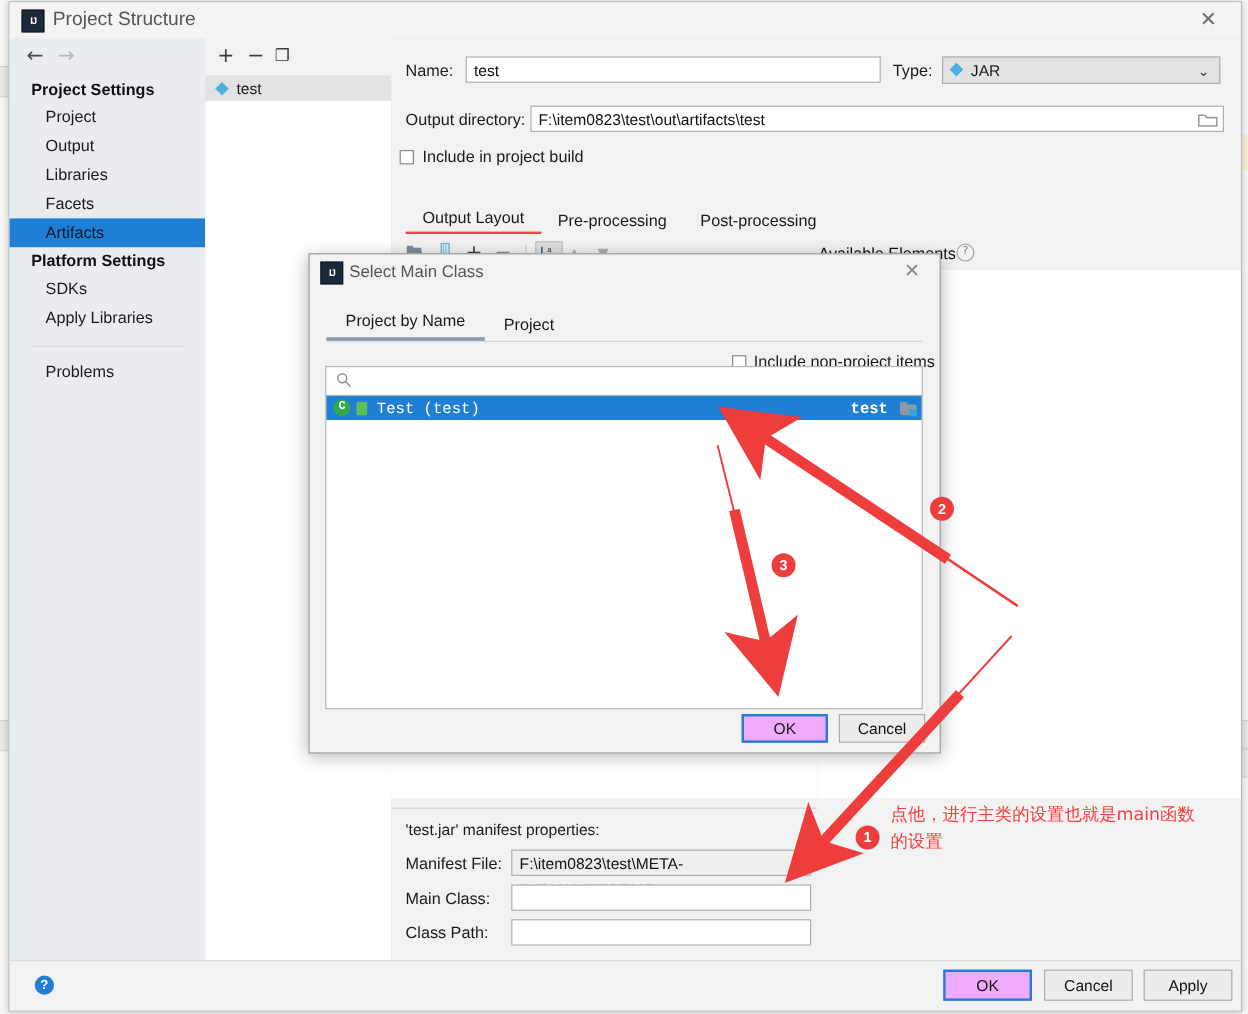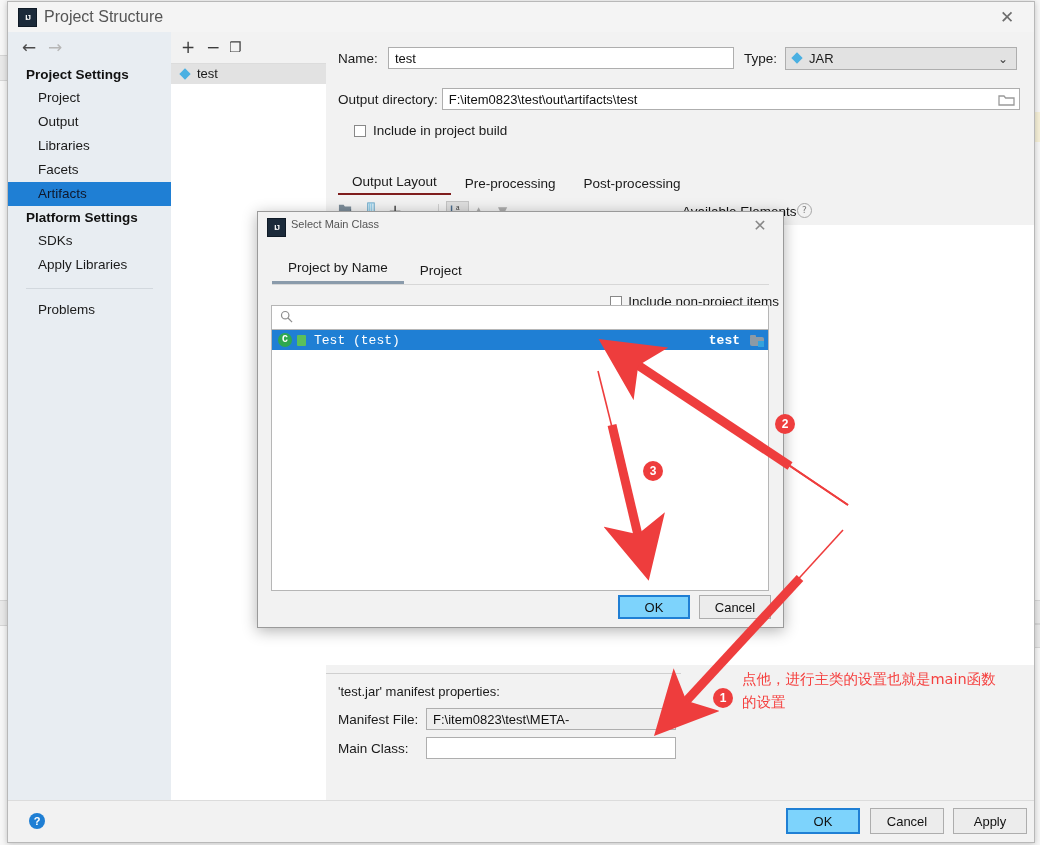--- a/index.html
+++ b/index.html
@@ -64,21 +64,21 @@
   .combo{background:#e2e2e2;border:1px solid #aeaeae;height:23px;box-sizing:border-box;
         display:flex;align-items:center;padding:0 6px;font-size:13px;position:relative;}
   .combo .cv{margin-left:6px;}
   .combo .chev{position:absolute;right:8px;top:4px;color:#3e3e3e;font-size:12px;}
 
   .cbx{width:12px;height:12px;border:1px solid #888;background:#fff;display:inline-block;
        box-sizing:border-box;vertical-align:middle;}
 
   .tabs{position:absolute;left:330px;top:140px;width:700px;height:26px;display:flex;align-items:flex-end;gap:0;}
   .tab{font-size:13.5px;padding:3px 14px 4px 14px;color:#1a1a1a;}
-  .tab.active{border-bottom:2px solid #7f1d1d;font-weight:normal;}
+  .tab.active{border-bottom:2px solid #ef4444;font-weight:normal;}
 
   #layout-toolbar{position:absolute;left:318px;top:167px;width:708px;height:26px;background:#f2f2f2;
      border-bottom:1px solid #dcdcdc;}
   #layout-toolbar .lti{position:absolute;top:2px;font-size:15px;color:#3c3c3c;
      font-family:"DejaVu Sans",sans-serif;line-height:20px;}
 
   #lo-left{position:absolute;left:318px;top:193px;width:355px;height:440px;background:#fff;
      border-right:1px solid #cfcfcf;}
   #lo-left .row{height:20px;line-height:20px;background:#dedede;display:flex;align-items:center;
      gap:6px;padding-left:8px;font-size:13px;}
@@ -91,30 +91,30 @@
   #manifest .mrow{position:absolute;display:flex;align-items:center;}
   .fbtn{position:absolute;right:4px;top:3px;width:17px;height:15px;}
 
   
   #bottombar{position:absolute;left:0;top:798px;width:1026px;height:41px;background:#f2f2f2;
      border-top:1px solid #dcdcdc;}
   #bottombar .helpdot{position:absolute;left:21px;top:12px;width:16px;height:16px;border-radius:50%;
      background:#1f7fd4;color:#fff;font-size:11px;font-weight:bold;text-align:center;line-height:16px;}
   .btn{position:absolute;height:26px;min-width:72px;background:#ececec;border:1px solid #adadad;
      font-size:13px;color:#111;display:flex;align-items:center;justify-content:center;box-sizing:border-box;}
-  .btn.def{border:2px solid #1f7fd4;background:#7dd3fc;}
+  .btn.def{border:2px solid #1f7fd4;background:#f0abfc;}
 
   
   #smc{position:absolute;left:257px;top:211px;width:525px;height:415px;background:#f2f2f2;
      border:1px solid #9a9a9a;box-shadow:0 3px 14px rgba(0,0,0,.30);}
   #smc .d-title{height:30px;position:relative;}
   #smc .d-title .ic{position:absolute;left:9px;top:6px;width:17px;height:17px;background:#1b2a3a;
      border:1px solid #0f1a26;display:flex;align-items:center;justify-content:center;}
   #smc .d-title .ic .ij{color:#fff;font-size:8px;font-weight:bold;letter-spacing:-1px;line-height:1;}
-  #smc .d-title .tx{position:absolute;left:33px;top:6px;font-size:11px;color:#555;}
+  #smc .d-title .tx{position:absolute;left:33px;top:6px;font-size:14px;color:#555;}
   #smc .d-title .x{position:absolute;right:12px;top:3px;width:22px;height:22px;text-align:center;
      line-height:22px;font-size:16px;color:#888;font-family:"DejaVu Sans",sans-serif;}
   #smc .d-tabs{position:absolute;left:14px;top:44px;width:497px;height:28px;display:flex;align-items:flex-end;
      border-bottom:1px solid #d7d7d7;}
   #smc .d-tabs .t{font-size:13.5px;padding:0 16px 6px 16px;}
   #smc .d-tabs .t.active{border-bottom:3px solid #8a9bab;}
   #smc .np{position:absolute;right:4px;top:82px;font-size:13.5px;display:flex;align-items:center;gap:6px;}
 
   
   .ico{display:inline-block;vertical-align:middle;}
@@ -215,21 +215,21 @@
         <span class="tbox" style="width:578px;margin-left:4px;position:relative;">
           <span>F:\item0823\test\out\artifacts\test</span>
           <span class="fbtn">
             <svg viewBox="0 0 17 14" width="17" height="14">
                 <path d="M1 3 h5 l1.6 2 H16 v7 H1z" fill="none" stroke="#9a9a9a" stroke-width="1.3"></path>
               </svg>
           </span>
         </span>
       </div>
 
-      <div class="frm-row" style="left:28px;top:91px;gap:7px;">
+      <div class="frm-row" style="left:7px;top:91px;gap:7px;">
         <span class="cbx"></span>
         <span class="lbl">Include in project build</span>
       </div>
     </div>
 
     <div class="tabs" style="left:330px;top:137px;">
       <div class="tab active">Output Layout</div>
       <div class="tab">Pre-processing</div>
       <div class="tab">Post-processing</div>
     </div>
@@ -287,20 +287,24 @@
       <div class="mrow" style="left:12px;top:34px;">
         <span class="lbl" style="width:82px;">Manifest File:</span>
         <span class="tbox ro" style="width:250px;margin-left:6px;">F:\item0823\test\META-INF\MANIFEST.MF</span>
       </div>
 
       <div class="mrow" style="left:12px;top:63px;">
         <span class="lbl ul" style="width:82px;text-decoration:none;">Main Class:</span>
         <span class="tbox" style="width:250px;margin-left:6px;position:relative;"></span>
       </div>
 
+      <div class="mrow" style="left:12px;top:92px;">
+        <span class="lbl" style="width:82px;">Class Path:</span>
+        <span class="tbox" style="width:250px;margin-left:6px;position:relative;"></span>
+      </div>
 
       <div class="mrow" style="left:8px;top:127px;gap:7px;align-items:center;">
         <span class="cbx"></span>
         <span class="lbl">Show content of elements</span>
         <span style="display:inline-block;width:22px;height:19px;border:1px solid #adadad;background:#ececec;
                      font-size:11px;text-align:center;line-height:17px;margin-left:10px;color:#333;">...</span>
       </div>
     </div>
 
   </div>

